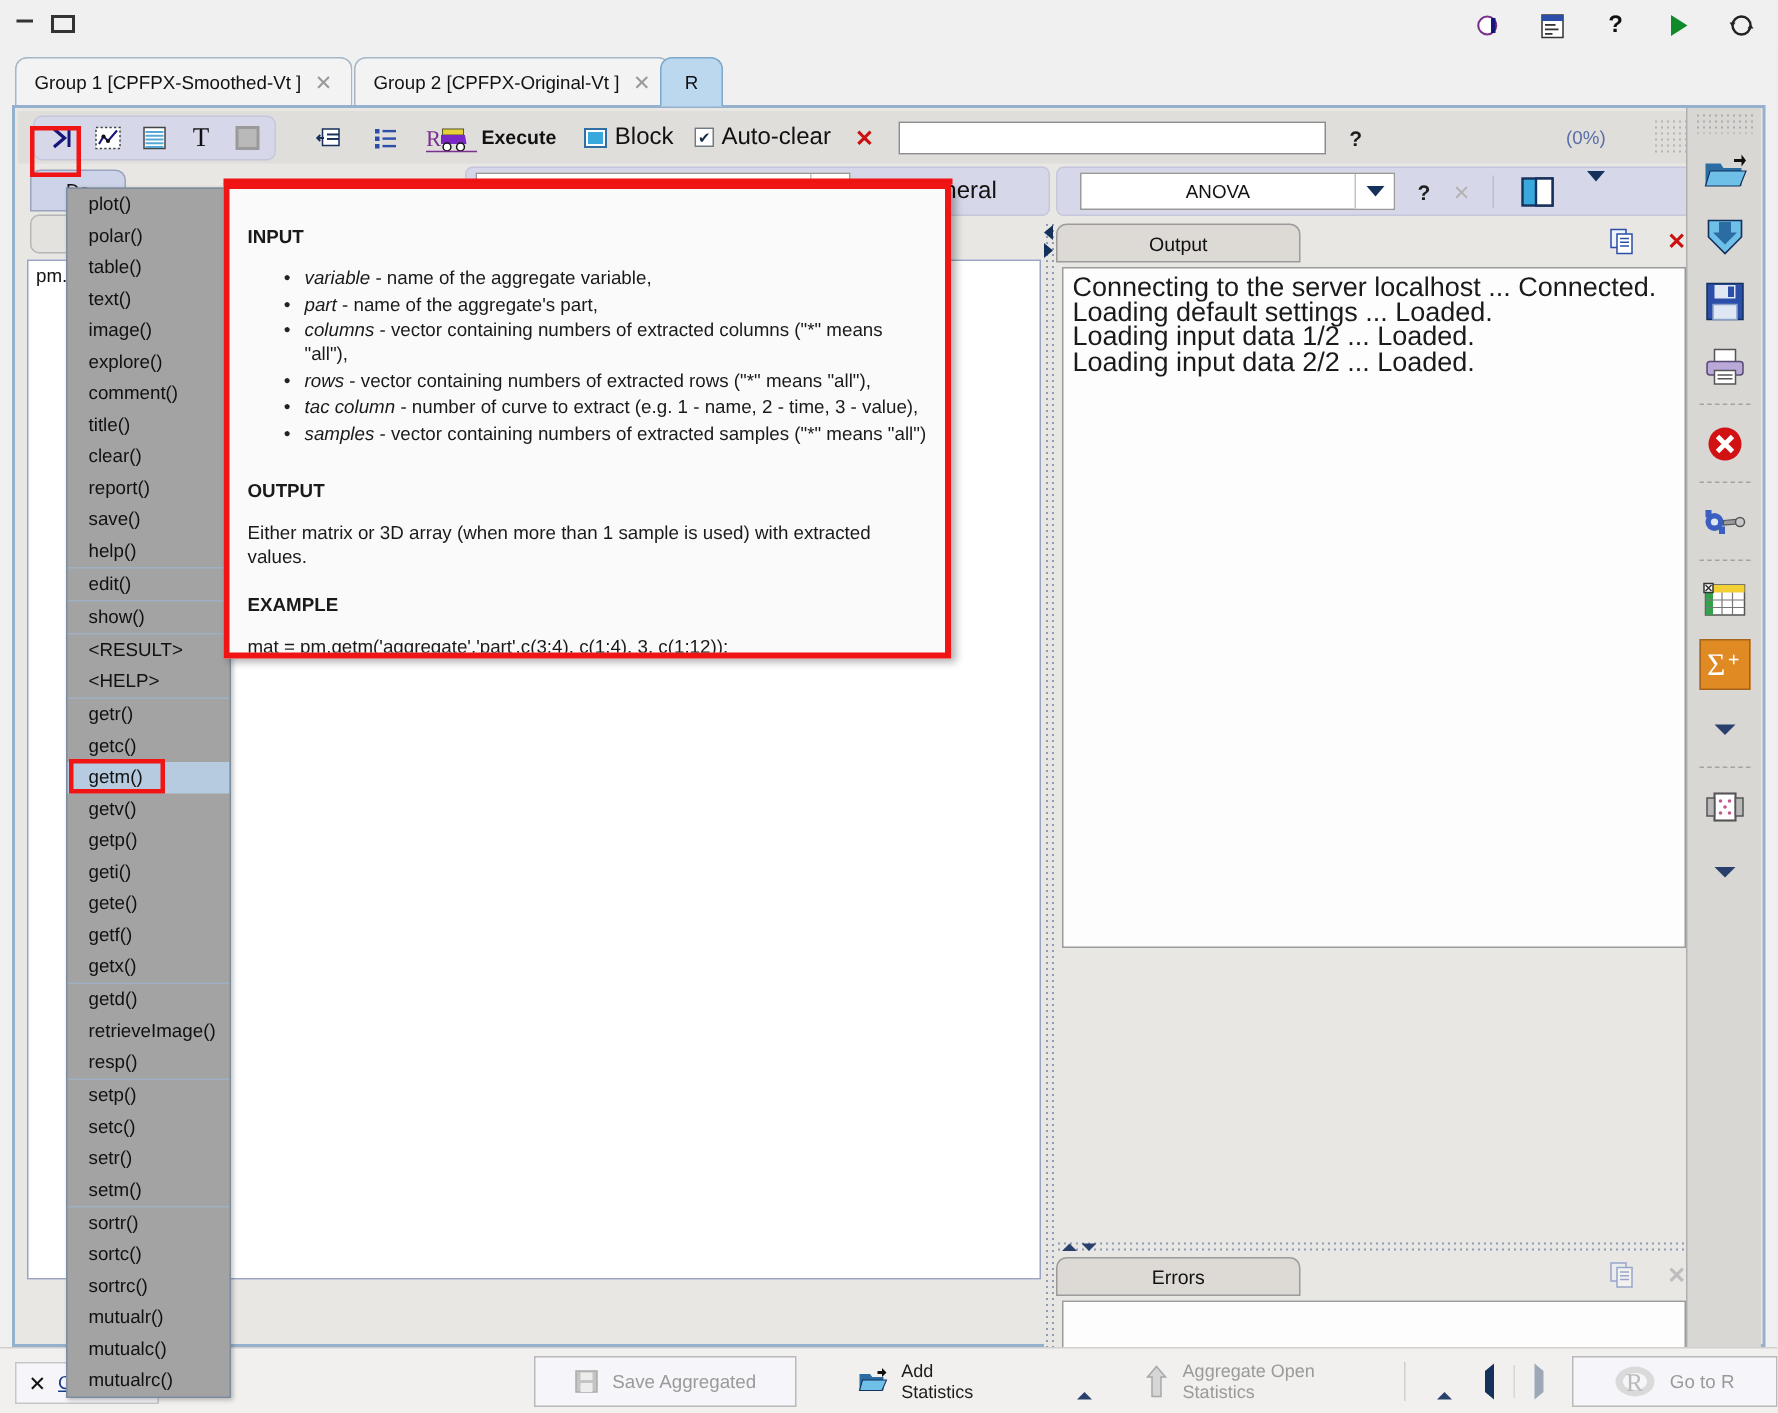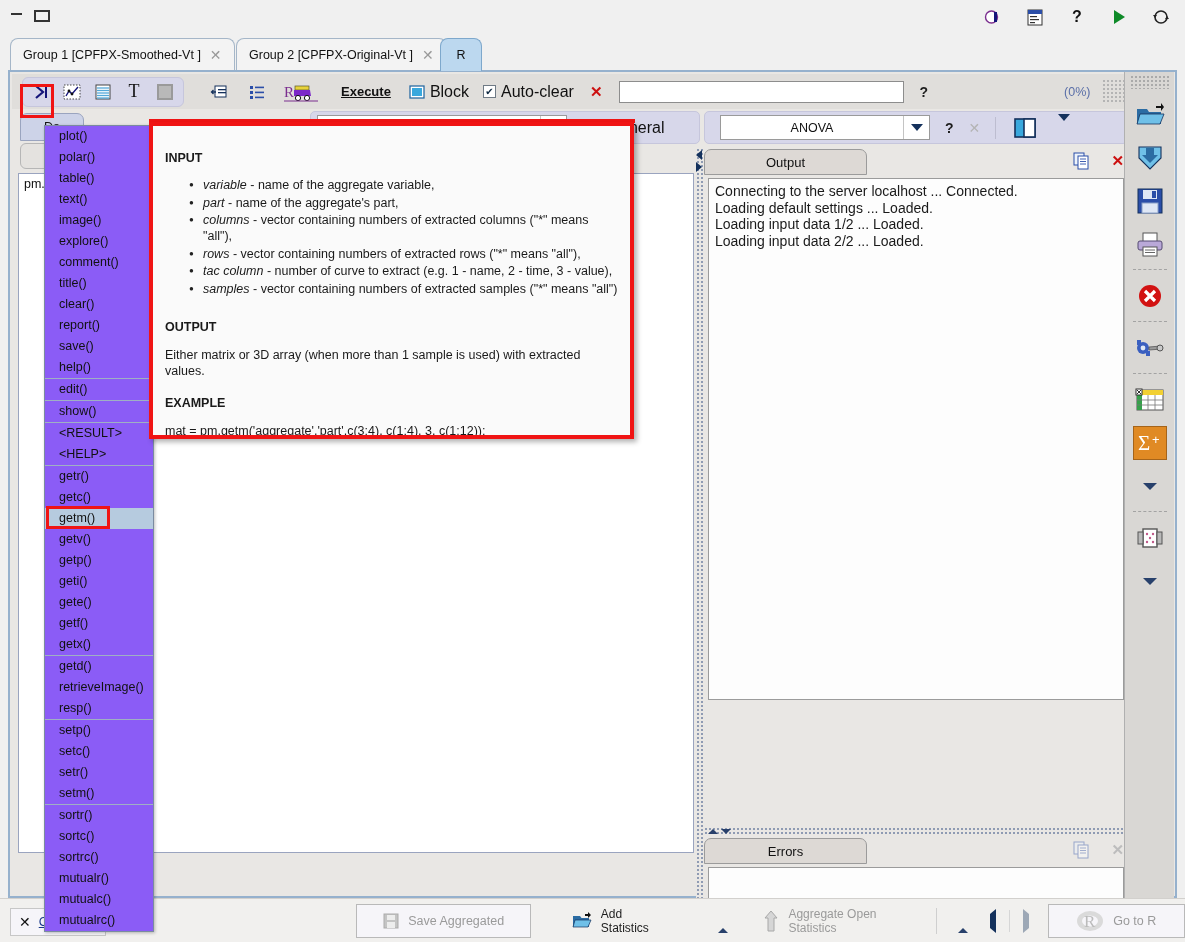--- a/index.html
+++ b/index.html
@@ -64,21 +64,21 @@
     position:absolute; left:2px; top:2px; width:1116px; height:35px;
     background:#e0dedb;
     display:flex; align-items:center;
   }
   .tb-group {
     height:30px; background:#d7d7ea; border:1px solid #c6c6dc; border-radius:6px;
     display:flex; align-items:center; padding:0 7px; gap:9px; margin-left:10px;
   }
   .tbi { width:22px; height:22px; position:relative; cursor:pointer; display:flex;align-items:center;justify-content:center;}
 
-  #execlabel { font-weight:bold; font-size:13px; color:#111; margin-left:23px;text-decoration:underline;}
+  #execlabel { font-weight:bold; font-size:13px; color:#111; margin-left:3px;}
   .tb-text { font-size:16px; color:#111; }
   #blockwrap, #autoclearwrap { display:flex; align-items:center; gap:5px; cursor:pointer;}
   .chk {
     width:13px;height:13px;border:1px solid #6f7a85;background:#fff;
     display:flex;align-items:center;justify-content:center;font-size:10px;color:#102a43;
   }
   #cmdinput {
     width:285px;height:22px;background:#fff;border:1px solid #8d8d8d;
     margin-left:16px; font-family:"Liberation Sans",sans-serif; font-size:12px;
     padding:0 4px;
@@ -144,23 +144,23 @@
     position:absolute; left:694px; top:76px; width:424px; height:672px;
     background:#e9e7e4;
   }
   .pan-head { display:flex; align-items:center; height:28px; position:relative;}
   .pan-tab {
     width:163px;height:26px;background:#ddd9d5;border:1px solid #9b9b9b;border-radius:7px 7px 0 0;
     display:flex;align-items:center;justify-content:center;font-size:13px;color:#111;cursor:pointer;
   }
   .pan-actions { position:absolute; right:4px; top:4px; display:flex; gap:20px; align-items:center;}
   #outtext {
-    position:absolute; left:4px; top:30px; width:416px; height:522px;
+    position:absolute; left:4px; top:30px; width:416px; height:454px;
     background:#fdfdfd; border:1px solid #9b9b9b;
-    font-size:14px; line-height:16.5px; color:#1a1a1a; padding:4px 6px;
+    font-size:18px; line-height:16.5px; color:#1a1a1a; padding:4px 6px;
     white-space:pre-wrap;
   }
   #errpanel {
     position:absolute; left:694px; top:765px; width:424px; height:120px;
     background:#e9e7e4;
   }
   #errtext {
     position:absolute; left:4px; top:30px; width:416px; height:78px;
     background:#fdfdfd; border:1px solid #9b9b9b;
   }
@@ -207,21 +207,21 @@
     background:#f6f5f9; border:1px solid #b9b9b9;
     height:34px; display:flex;align-items:center;justify-content:center;gap:9px;
     font-size:12.5px; cursor:pointer;
   }
   .lbl-dim { color:#9a9a9a; }
   .lbl-on  { color:#1d1d1d; }
 
   
   #menu {
     position:absolute; left:44px; top:125px; width:110px;
-    background:#8b5cf6; border:1px solid #7b8ba0;
+    background:#a3a3a3; border:1px solid #7b8ba0;
     z-index:60; box-shadow:1px 1px 3px rgba(0,0,0,.25);
     font-size:12.5px; color:#111;
     max-height:817px; overflow:hidden;
   }
   #menu .mi { height:21px; line-height:21px; padding-left:14px; cursor:pointer; white-space:nowrap;}
   #menu .mi.selected { background:#b6cbdf; }
   #menu .msep { height:0; border-top:1px solid #9fb0c3; }
   .menu-hi {
     position:absolute; left:44px; top:521px; width:64px; height:22px;
     border:3px solid #f01414; z-index:61; pointer-events:none;

